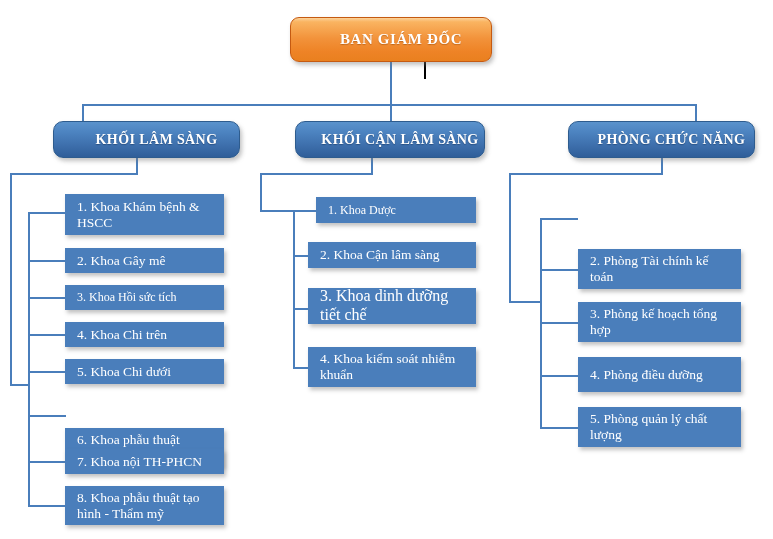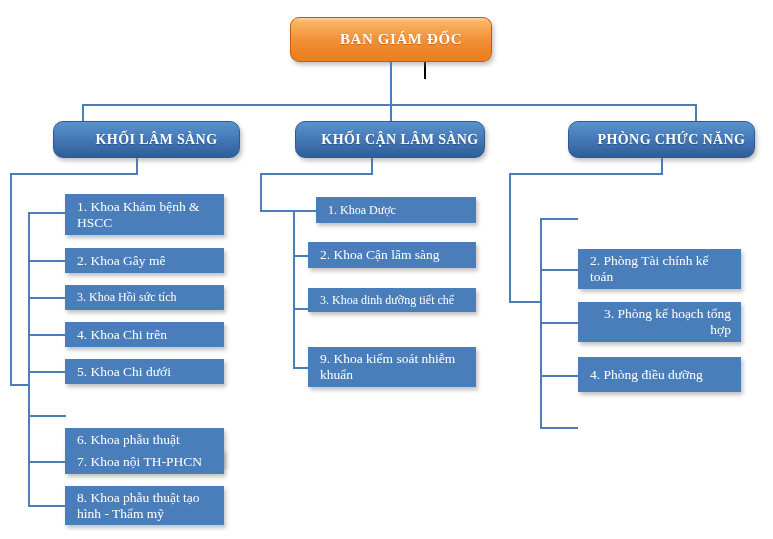--- a/index.html
+++ b/index.html
@@ -184,30 +184,33 @@
   <div class="node leaf" style="left:65px; top:486px; width:159px; height:39px; font-size:13.5px;">
     <span class="label">8. Khoa phẫu thuật tạo hình - Thẩm mỹ</span>
   </div>
 
   <div class="node leaf" style="left:316px; top:197px; width:160px; height:26px; font-size:12px;">
     <span class="label">1. Khoa Dược</span>
   </div>
   <div class="node leaf" style="left:308px; top:242px; width:168px; height:26px; font-size:13.5px;">
     <span class="label">2. Khoa Cận lâm sàng</span>
   </div>
-  <div class="node leaf" style="left:308px; top:288px; width:168px; height:24px; font-size:12px;">
+  <div class="node leaf" style="left:308px; top:288px; width:168px; height:36px; font-size:16px;">
     <span class="label">3. Khoa dinh dưỡng tiết chế</span>
   </div>
   <div class="node leaf" style="left:308px; top:347px; width:168px; height:40px; font-size:13.5px;">
-    <span class="label">9. Khoa kiểm soát nhiễm khuẩn</span>
+    <span class="label">4. Khoa kiểm soát nhiễm khuẩn</span>
   </div>
 
   <div class="node leaf" style="left:578px; top:249px; width:163px; height:40px; font-size:13.5px;">
     <span class="label">2. Phòng Tài chính kế toán</span>
   </div>
-  <div class="node leaf" style="left:578px; top:302px; width:163px; height:40px; font-size:13.5px;text-align:right;">
+  <div class="node leaf" style="left:578px; top:302px; width:163px; height:40px; font-size:13.5px;">
     <span class="label">3. Phòng kế hoạch tổng hợp</span>
   </div>
   <div class="node leaf" style="left:578px; top:357px; width:163px; height:35px; font-size:13.5px;padding-left:11px;">
     <span class="label">4. Phòng điều dưỡng</span>
   </div>
+  <div class="node leaf" style="left:578px; top:407px; width:163px; height:40px; font-size:13.5px;">
+    <span class="label">5. Phòng quản lý chất lượng</span>
+  </div>
 
 </div>
 
 </body></html>

